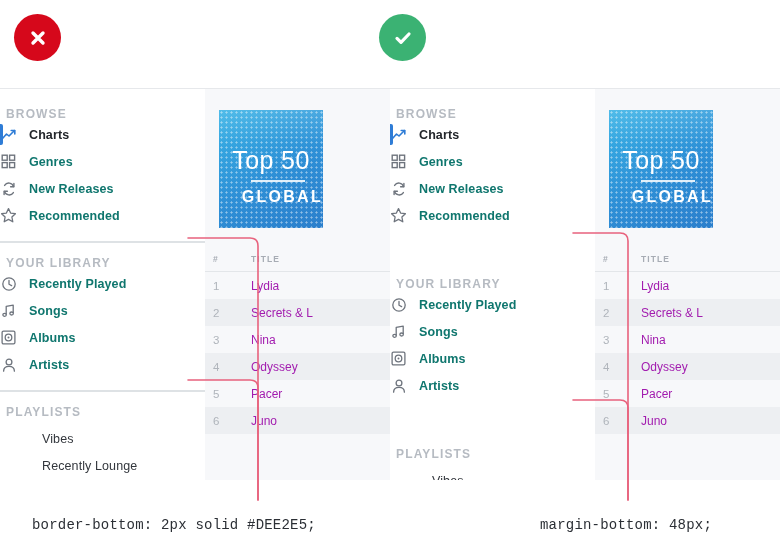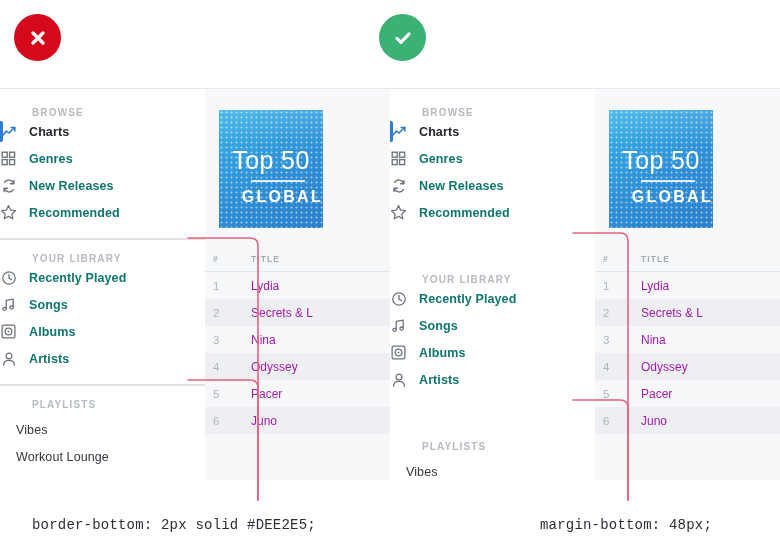--- a/index.html
+++ b/index.html
@@ -28,36 +28,36 @@
 
   .sidebar{position:absolute;top:0;left:0;width:205px;height:391px;background:#ffffff;}
   .content{position:absolute;top:0;left:205px;width:185px;height:391px;background:#F7F8FA;}
 
   
   .section{position:relative;}
   .section.ruled{border-bottom:2px solid #DEE2E5;padding-bottom:12px;}
   .section.spaced{margin-bottom:48px;}
 
   .sec-head{
-    font-size:10px;letter-spacing:1.15px;color:#B6BBC2;font-weight:700;
-    padding:0 0 0 32px;text-transform:uppercase;
+    font-size:12px;letter-spacing:1.15px;color:#B6BBC2;font-weight:700;
+    padding:0 0 0 6px;text-transform:uppercase;
   }
   .nav-list{list-style:none;margin:0;padding:0;}
   .nav-item{
     position:relative;height:27px;display:flex;align-items:center;
     box-sizing:border-box;
   }
   .nav-item .ico{width:17px;height:17px;flex:0 0 17px;margin-right:12px;display:flex;align-items:center;justify-content:center;}
   .nav-item .ico svg{display:block;}
   .nav-label{font-size:12.5px;color:#0f766e;font-weight:700;letter-spacing:.1px;white-space:nowrap;}
   .nav-item.active .nav-label{color:#23262B;}
   .nav-item.active::before{
     content:"";position:absolute;left:0;top:3px;width:3px;height:21px;background:#2E7CD6;border-radius:0 2px 2px 0;
   }
-  .pl-item{height:27px;display:flex;align-items:center;padding-left:16px;box-sizing:border-box;}
+  .pl-item{height:27px;display:flex;align-items:center;padding-left:16px;box-sizing:border-box;margin-left:26px;}
   .pl-label{font-size:12.5px;color:#33373D;font-weight:400;letter-spacing:.1px;white-space:nowrap;}
 
   
   .album{
     position:absolute;left:14px;top:21px;width:104px;height:118px;
     background:linear-gradient(150deg,#39B3E6 0%,#2E8FD6 55%,#2B7FCC 100%);
     overflow:hidden;
   }
   .album .dots{position:absolute;inset:0;opacity:.5;
     background-image:radial-gradient(circle, rgba(255,255,255,.95) 0.9px, rgba(255,255,255,0) 1.2px);
@@ -201,21 +201,21 @@
         </ul>
       </div>
 
       <div class="section ruled" style="padding-top:13px;">
         <div class="sec-head">PLAYLISTS</div>
         <div style="height:6px"></div>
         <div class="pl-item">
           <span class="pl-label">Vibes</span>
         </div>
         <div class="pl-item">
-          <span class="pl-label">Workout Lounge</span>
+          <span class="pl-label">Recently Lounge</span>
         </div>
       </div>
 
     </div>
 
     <div class="content">
       <div class="album">
         <div class="dots"></div>
         <div class="mask"></div>
         <div class="t1">Top 50</div>

